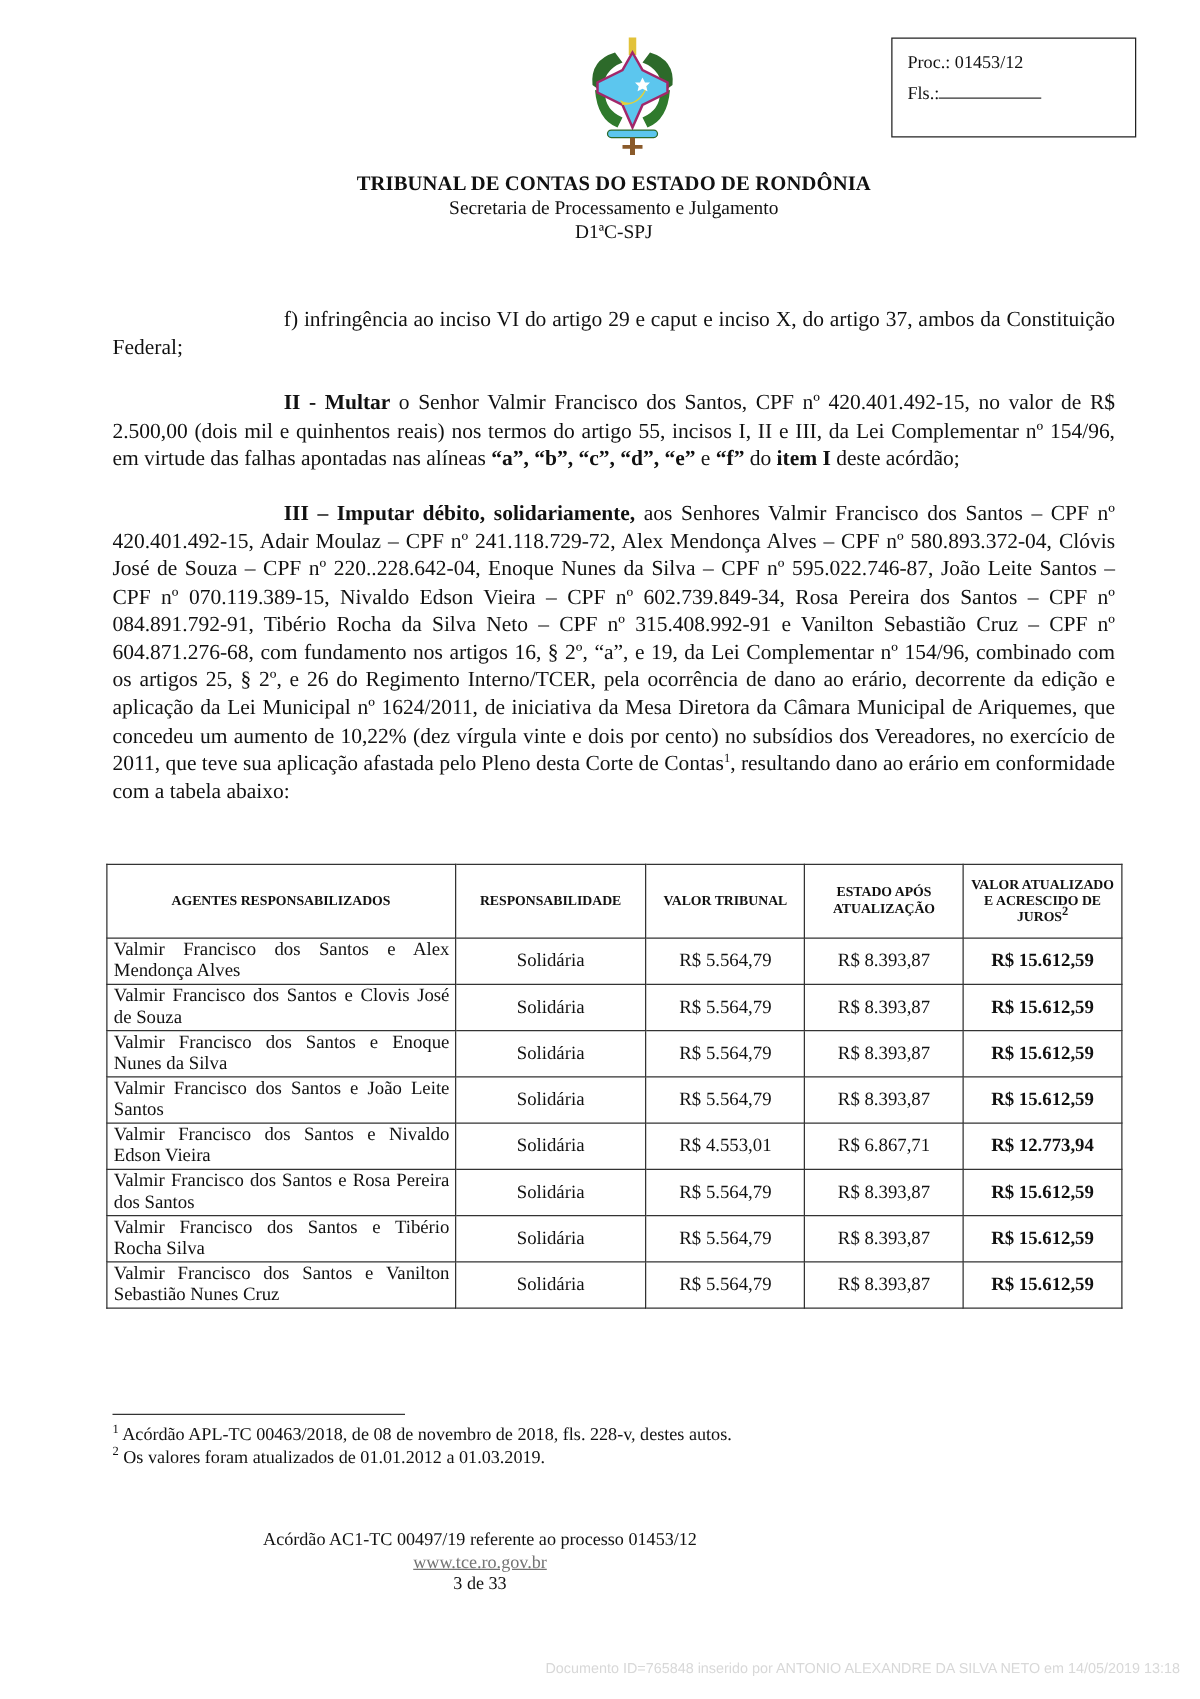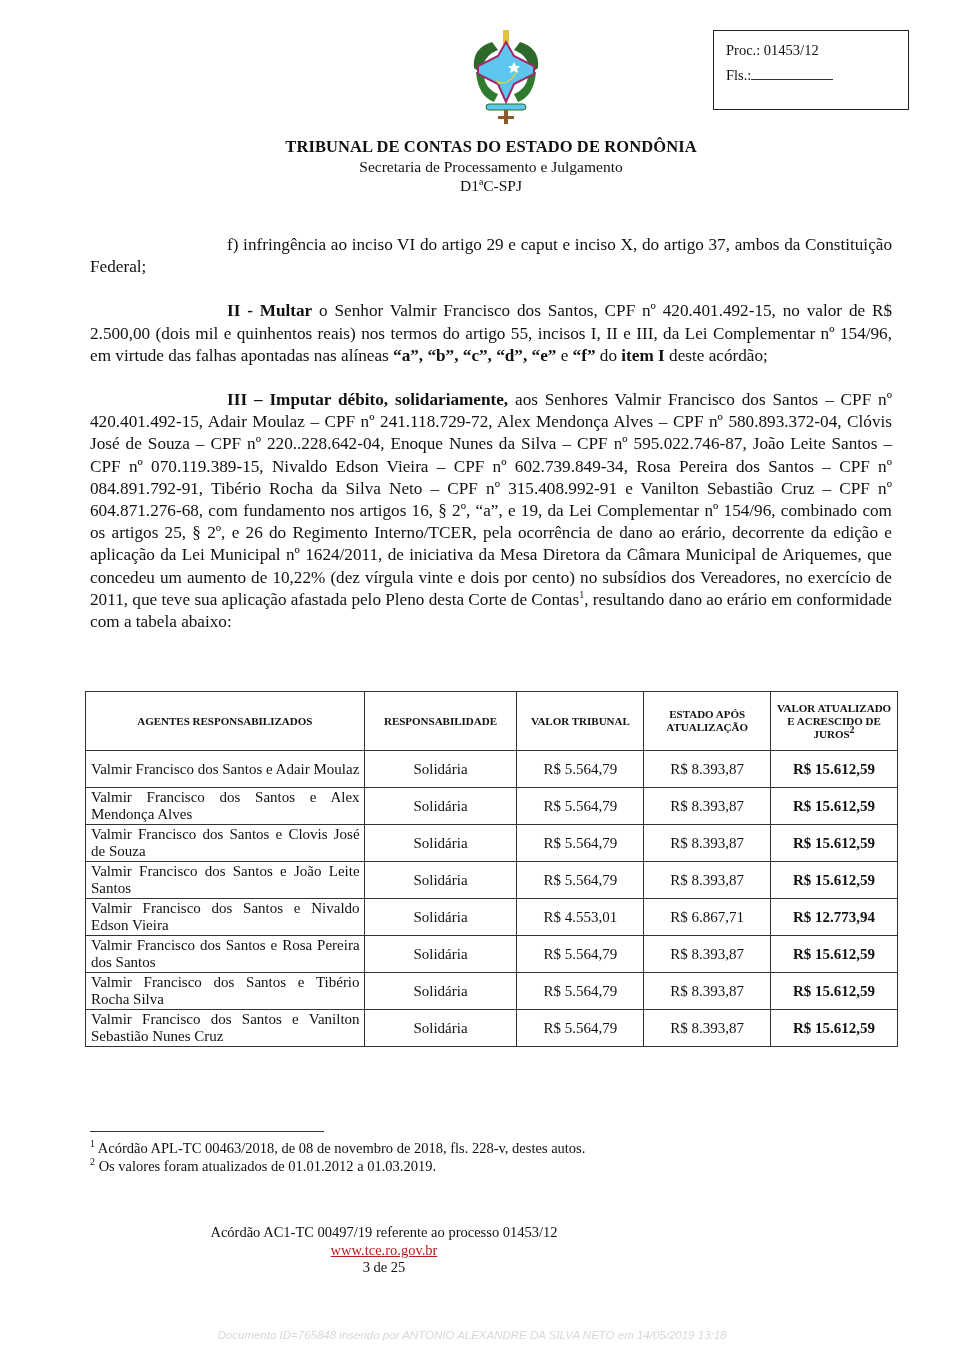--- a/index.html
+++ b/index.html
@@ -15,44 +15,44 @@
     font-size: 14.5px; padding: 7px 0 0 12px; line-height: 25px;
   }
   .proc-box .fls-line { display: inline-block; width: 82px; border-bottom: 1px solid #333; height: 14px; vertical-align: baseline; }
   .header { position: absolute; left: 0; top: 137px; width: 982px; text-align: center; }
   .header .org { font-weight: bold; font-size: 16.5px; letter-spacing: 0.1px; }
   .header .sub { font-size: 15.5px; line-height: 19px; }
   .body-text {
     position: absolute; left: 90px; top: 229px; width: 802px;
     font-size: 17.2px; line-height: 22.2px; text-align: justify;
   }
-  .body-text p { margin: 5px 0 22px 0; text-indent: 137px; }
+  .body-text p { margin: 16px 0 22px 0; text-indent: 137px; }
   .body-text p.last { margin-bottom: 0; }
   sup { font-size: 10px; line-height: 0; }
 
   table.debt {
     position: absolute; left: 85px; top: 691px; width: 813px;
     border-collapse: collapse; font-size: 15px;
   }
   table.debt th, table.debt td { border: 1.5px solid #333; }
   table.debt th {
     font-size: 11px; font-weight: bold; text-align: center; vertical-align: middle;
     height: 58px; padding: 0 2px; line-height: 13px;
   }
   table.debt td { height: 36px; padding: 0 4px; text-align: center; vertical-align: middle; }
   table.debt td.agent { text-align: justify; text-align-last: left; line-height: 17px; padding: 0 4px 0 5px; font-size: 15px; }
   table.debt td.total { font-weight: bold; }
   col.c1 { width: 279px; } col.c2 { width: 153px; } col.c3 { width: 127px; } col.c4 { width: 127px; } col.c5 { width: 127px; }
 
   .fn-rule { position: absolute; left: 90px; top: 1131px; width: 234px; border-top: 1px solid #333; }
   .footnotes { position: absolute; left: 90px; top: 1139px; font-size: 14.5px; line-height: 18px; }
   .footer { position: absolute; left: 0; top: 1224px; width: 768px; text-align: center; font-size: 14.5px; line-height: 17.5px; }
-  .footer a { color: #b91c1c; text-decoration: underline; }
-  .watermark { position: absolute; left: 0; top: 1329px; width: 944px; text-align: center;
-    font-family: "Liberation Sans", "DejaVu Sans", sans-serif; font-size: 11.5px; color: #d8d8d8; font-style: italic; }
+  .footer a { color: #737373; text-decoration: underline; }
+  .watermark { position: absolute; left: 0; top: 1329px; width: 944px; text-align: right;
+    font-family: "Liberation Sans", "DejaVu Sans", sans-serif; font-size: 11.5px; color: #d8d8d8; }
 </style>
 </head>
 <body>
 
 <svg class="emblem" viewBox="0 0 84 100">
   <rect x="39" y="2" width="6" height="14" fill="#e2c23a"></rect>
   <path d="M10 40 Q8 20 28 14 L34 22 Q18 28 18 46 Z" fill="#2d6a2a"></path>
   <path d="M74 40 Q76 20 56 14 L50 22 Q66 28 66 46 Z" fill="#2d6a2a"></path>
   <path d="M12 44 Q14 68 30 74 L34 66 Q20 60 20 46 Z" fill="#2f7a2c"></path>
   <path d="M72 44 Q70 68 54 74 L50 66 Q64 60 64 46 Z" fill="#2f7a2c"></path>
@@ -93,35 +93,35 @@
     <tr>
       <th>AGENTES RESPONSABILIZADOS</th>
       <th>RESPONSABILIDADE</th>
       <th>VALOR TRIBUNAL</th>
       <th>ESTADO APÓS ATUALIZAÇÃO</th>
       <th><span>VALOR ATUALIZADO E ACRESCIDO DE JUROS</span><sup>2</sup></th>
     </tr>
   </thead>
   <tbody id="table-body">
       <tr>
-        <td class="agent">Valmir Francisco dos Santos e Adair Moulaz</td>
-        <td>Solidária</td>
-        <td>R$ 5.564,79</td>
-        <td>R$ 8.393,87</td>
-        <td class="total">R$ 15.612,59</td>
-      </tr>
-      <tr>
         <td class="agent">Valmir Francisco dos Santos e Alex Mendonça Alves</td>
         <td>Solidária</td>
         <td>R$ 5.564,79</td>
         <td>R$ 8.393,87</td>
         <td class="total">R$ 15.612,59</td>
       </tr>
       <tr>
         <td class="agent">Valmir Francisco dos Santos e Clovis José de Souza</td>
+        <td>Solidária</td>
+        <td>R$ 5.564,79</td>
+        <td>R$ 8.393,87</td>
+        <td class="total">R$ 15.612,59</td>
+      </tr>
+      <tr>
+        <td class="agent">Valmir Francisco dos Santos e Enoque Nunes da Silva</td>
         <td>Solidária</td>
         <td>R$ 5.564,79</td>
         <td>R$ 8.393,87</td>
         <td class="total">R$ 15.612,59</td>
       </tr>
       <tr>
         <td class="agent">Valmir Francisco dos Santos e João Leite Santos</td>
         <td>Solidária</td>
         <td>R$ 5.564,79</td>
         <td>R$ 8.393,87</td>
@@ -160,16 +160,16 @@
 
 <div class="fn-rule"></div>
 <div class="footnotes">
   <div><sup>1</sup><span> Acórdão APL-TC 00463/2018, de 08 de novembro de 2018, fls. 228-v, destes autos.</span></div>
   <div><sup>2</sup><span> Os valores foram atualizados de 01.01.2012 a 01.03.2019.</span></div>
 </div>
 
 <div class="footer">
   <div>Acórdão AC1-TC 00497/19 referente ao processo 01453/12</div>
   <div><a href="www.tce.ro.gov.br">www.tce.ro.gov.br</a></div>
-  <div>3 de 25</div>
+  <div>3 de 33</div>
 </div>
 
 <div class="watermark">Documento ID=765848   inserido por ANTONIO ALEXANDRE DA SILVA NETO em 14/05/2019 13:18</div>
 
 </body></html>

